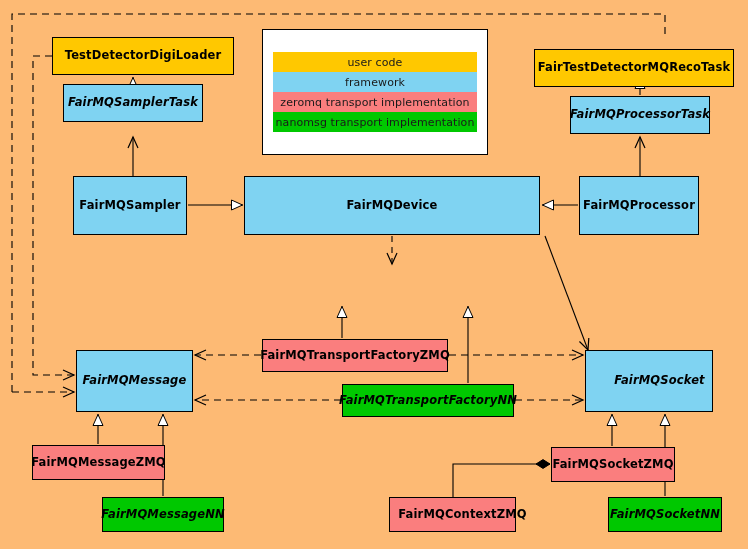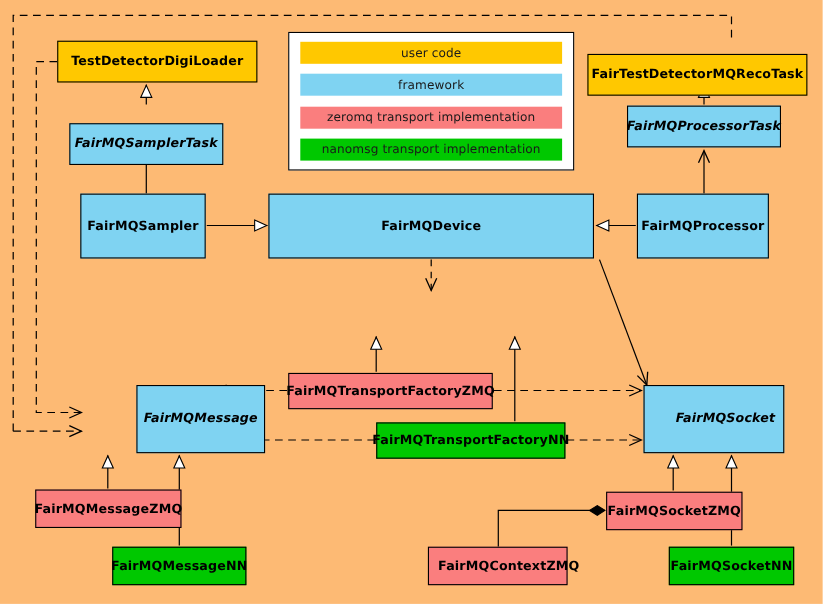--- a/index.html
+++ b/index.html
@@ -38,35 +38,35 @@
     line-height: 1.15;
     letter-spacing: 0.15px;
     z-index: 3;
   }
   .node.abstract {
     font-style: italic;
   }
   .c-user { background: #FFC800; }
   .c-framework { background: #7FD3F2; }
   .c-zmq { background: #FA7E7E; }
-  .c-nn { background: #00C800; }
+  .c-nn { background: #00C800; font-style: italic; }
 
   #legend {
     position: absolute;
     left: 262px;
     top: 29px;
-    width: 260px;
+    width: 226px;
     height: 126px;
     box-sizing: border-box;
     border: 1px solid #000000;
     background: #ffffff;
     padding: 8px 10px;
     display: flex;
     flex-direction: column;
-    justify-content: space-between;
+    justify-content: center;
     z-index: 4;
   }
   .legend-row {
     height: 20px;
     display: flex;
     align-items: center;
     justify-content: center;
     font-size: 11px;
     font-weight: normal;
     font-style: normal;
@@ -136,36 +136,36 @@
       <path d="M 665,496 L 665,414" marker-end="url(#hollow-tri)"></path>
 
       <path d="M 550,464 L 453,464 L 453,497" marker-start="url(#solid-diamond)"></path>
     </g>
   </svg>
 
   <div class="node c-user" style="left:52px; top:37px; width:182px; height:38px;">TestDetectorDigiLoader</div>
 
   <div class="node c-user" style="left:534px; top:37px; width:200px; height:38px;margin-top:12px;">FairTestDetectorMQRecoTask</div>
 
-  <div class="node c-framework abstract" style="left:63px; top:112px; width:140px; height:38px;">FairMQSamplerTask</div>
+  <div class="node c-framework abstract" style="left:63px; top:84px; width:140px; height:38px;">FairMQSamplerTask</div>
 
   <div class="node c-framework abstract" style="left:570px; top:96px; width:140px; height:38px;">FairMQProcessorTask</div>
 
   <div class="node c-framework" style="left:73px; top:176px; width:114px; height:59px;">FairMQSampler</div>
 
   <div class="node c-framework" style="left:244px; top:176px; width:296px; height:59px;">FairMQDevice</div>
 
   <div class="node c-framework" style="left:579px; top:176px; width:120px; height:59px;">FairMQProcessor</div>
 
 
   <div class="node c-zmq" style="left:262px; top:339px; width:186px; height:33px;">FairMQTransportFactoryZMQ</div>
 
   <div class="node c-nn" style="left:342px; top:384px; width:172px; height:33px;">FairMQTransportFactoryNN</div>
 
-  <div class="node c-framework abstract" style="left:76px; top:350px; width:117px; height:62px;margin-left:48px;">FairMQMessage</div>
+  <div class="node c-framework abstract" style="left:76px; top:350px; width:117px; height:62px;">FairMQMessage</div>
 
   <div class="node c-framework abstract" style="left:585px; top:350px; width:128px; height:62px;padding-left:21px;">FairMQSocket</div>
 
   <div class="node c-zmq" style="left:32px; top:445px; width:133px; height:35px;">FairMQMessageZMQ</div>
 
   <div class="node c-nn" style="left:102px; top:497px; width:122px; height:35px;">FairMQMessageNN</div>
 
   <div class="node c-zmq" style="left:551px; top:447px; width:124px; height:35px;">FairMQSocketZMQ</div>
 
   <div class="node c-zmq" style="left:389px; top:497px; width:127px; height:35px;padding-left:20px;">FairMQContextZMQ</div>

